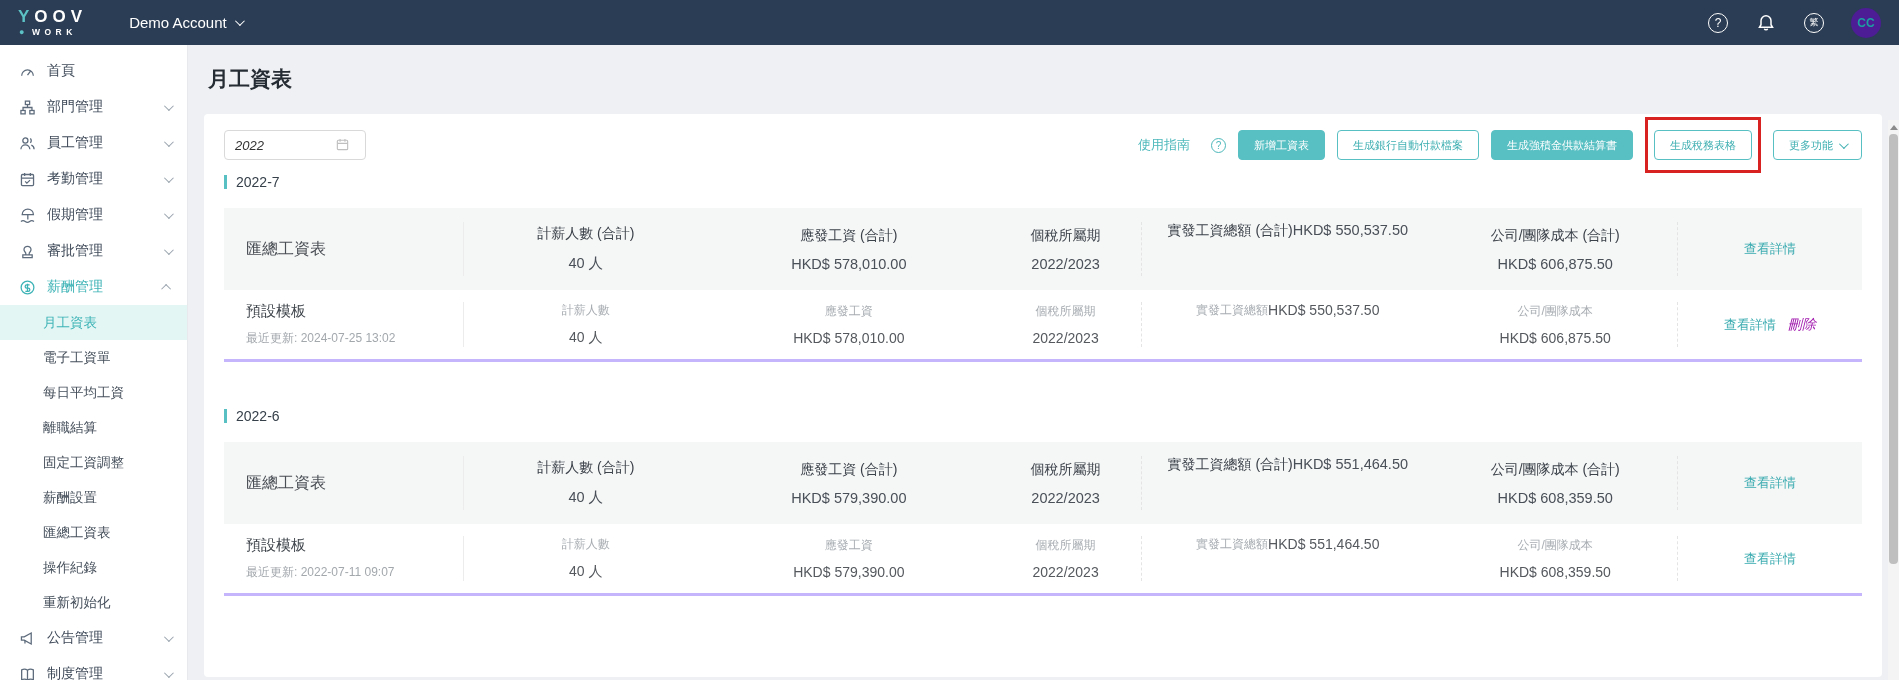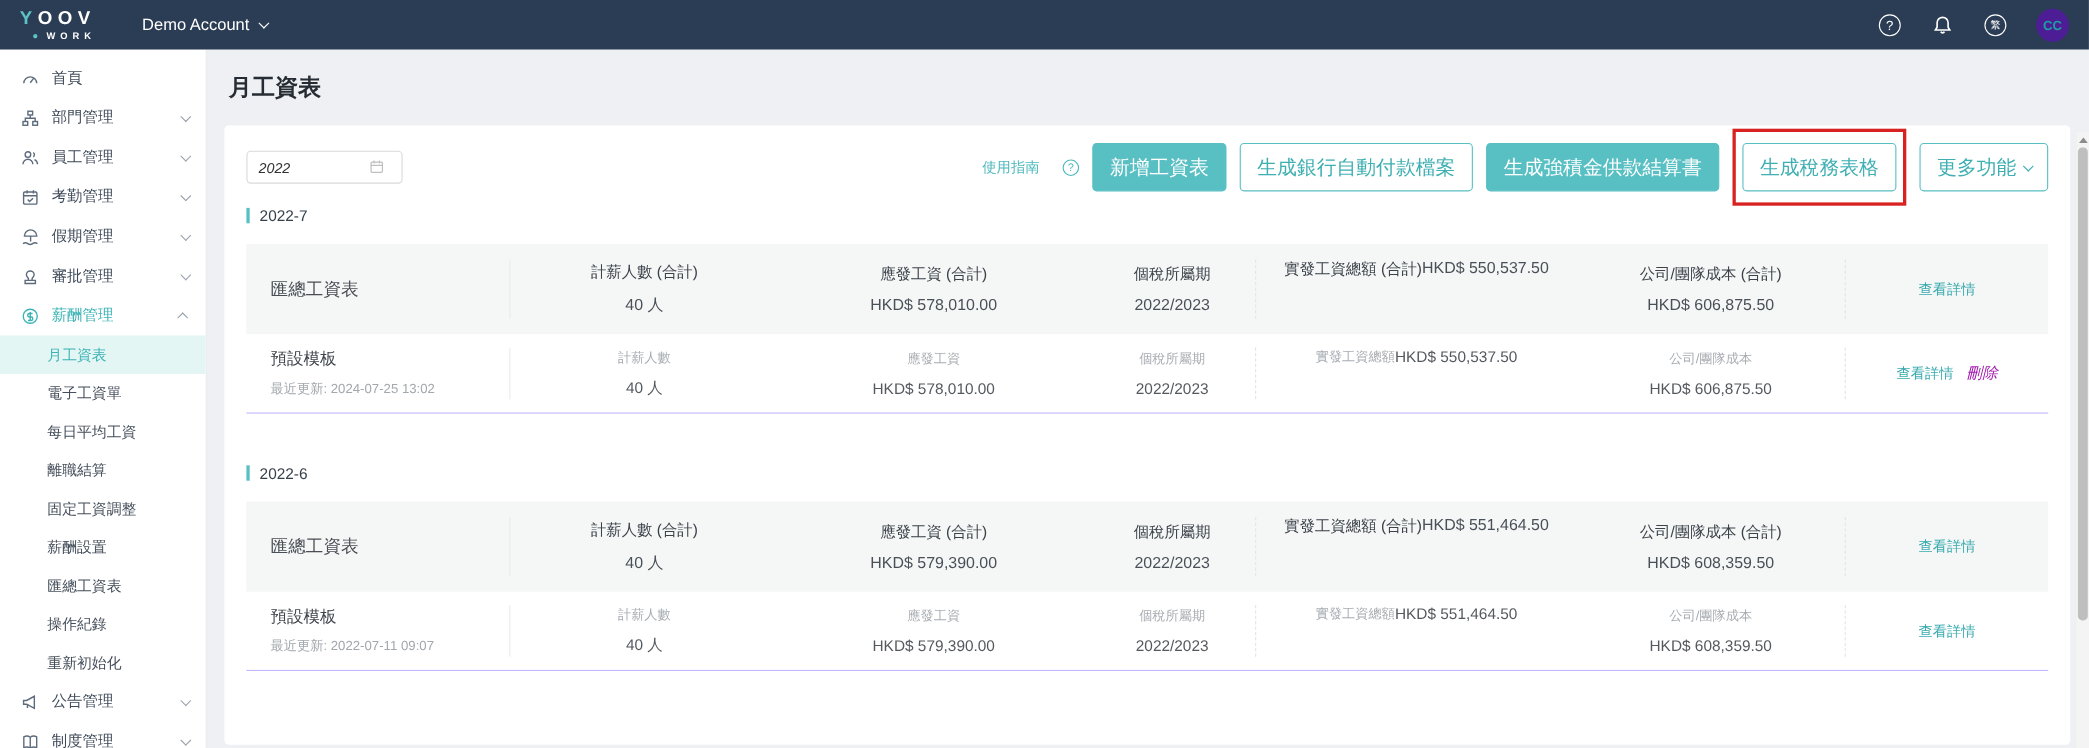--- a/index.html
+++ b/index.html
@@ -2,21 +2,21 @@
 <html><head>
 <meta charset="utf-8">
 <style>
   * { box-sizing: border-box; margin: 0; padding: 0; }
   html,body { width:1899px; height:680px; overflow:hidden; }
   body { font-family: "Liberation Sans", sans-serif; background:#eef0f3; position:relative; }
 
   
   .topbar { position:absolute; top:0; left:0; right:0; height:45px; background:#2b3d54;
             display:flex; align-items:center; padding:0 18px; z-index:30; }
-  .brand { margin-right:42px; line-height:1;text-align:right; }
+  .brand { margin-right:42px; line-height:1; }
   .brand-top { display:block; color:#fff; font-weight:bold; font-size:17px; letter-spacing:5px; }
   .brand-top::first-letter { color:#5cc2c5; }
   .brand-bottom { display:block; color:#fff; font-size:8.5px; letter-spacing:4.5px; font-weight:bold; margin-top:3px; padding-left:1px; }
   .brand-bottom .dot { color:#5cc2c5; font-size:9px; margin-right:3px; }
   .account { display:flex; align-items:center; gap:8px; color:#fff; font-size:15px; cursor:pointer; }
   .topbar-right { margin-left:auto; display:flex; align-items:center; gap:26px; }
   .tb-icon { width:22px; height:22px; display:flex; align-items:center; justify-content:center; cursor:pointer; }
   .circle-glyph { width:20px; height:20px; border:1.5px solid #fff; border-radius:50%; color:#fff;
                   font-size:12px; display:flex; align-items:center; justify-content:center; }
   .circle-glyph.small-cjk { font-size:9px; }
@@ -50,37 +50,37 @@
   
   .toolbar { display:flex; align-items:center; justify-content:space-between; }
   .year-wrap { position:relative; width:134px; }
   .year-input { width:142px; height:30px; border:1px solid #d9d9d9; border-radius:4px;
                 padding:0 28px 0 10px; font-size:13px; color:#333; font-family:inherit;font-style:italic; }
   .cal-icon { position:absolute; right:8px; top:7px; color:#bfbfbf; }
   .toolbar-right { display:flex; align-items:center; gap:12px; }
   .guide { display:flex; align-items:center; gap:21px; color:#4db8bb; font-size:13px; cursor:pointer; }
   .qmark { width:15px; height:15px; border:1px solid #4db8bb; border-radius:50%; font-size:10px;
            display:flex; align-items:center; justify-content:center; }
-  .btn { height:44px; padding:12px 15px; border-radius:4px; font-size:18px; display:inline-flex;
+  .btn { height:30px; padding:12px 15px; border-radius:4px; font-size:11px; display:inline-flex;
          align-items:center; gap:6px; cursor:pointer; white-space:nowrap; font-family:inherit; }
   .btn.filled  { background:#58bfc3; border:1px solid #58bfc3; color:#fff; }
   .btn.outline { background:#fff; border:1px solid #58bfc3; color:#3fafb2; }
   .red-box { display:inline-flex; border:3px solid #d82121; padding:10px 6px;
              margin-top:-13px; margin-bottom:-13px; }
 
   
   .section { margin-top:14px; }
   .section + .section { margin-top:46px; }
   .section-header { display:flex; align-items:center; gap:9px; margin-bottom:18px; }
   .section-bar { width:3px; height:14px; background:#58bfc3; }
   .section-label { font-size:14px; color:#36404a; }
 
   .prow { display:grid; grid-template-columns:240px 1fr 1.16fr 0.62fr 1.2fr 1fr 185px; align-items:center; }
   .prow.summary { background:#f5f6f6; min-height:82px; padding:14px 0; }
-  .prow.template { background:#fff; border-bottom:1px solid #c4b5fd; min-height:72px; padding:12px 0; }
+  .prow.template { background:#fff; border-bottom:3px solid #c4b5fd; min-height:72px; padding:12px 0; }
   .cell { text-align:center; }
   .cell-name { text-align:left; padding-left:22px; align-self:stretch; display:flex;
                flex-direction:column; justify-content:center; border-right:1px solid #ececec; }
   .summary .cell-name { font-size:16px; color:#4a4f55; }
   .template .cell-name .nm { font-size:15px; color:#3e444b; }
   .template .cell-name .upd { font-size:12px; color:#a3a8ad; margin-top:9px; }
   .summary .lb { font-size:14px; color:#3c424a; margin-bottom:11px; }
   .summary .vl { font-size:14.5px; color:#4a5058; }
   .template .lb { font-size:12px; color:#a8adb2; margin-bottom:10px; }
   .template .vl { font-size:14px; color:#55595e; }

